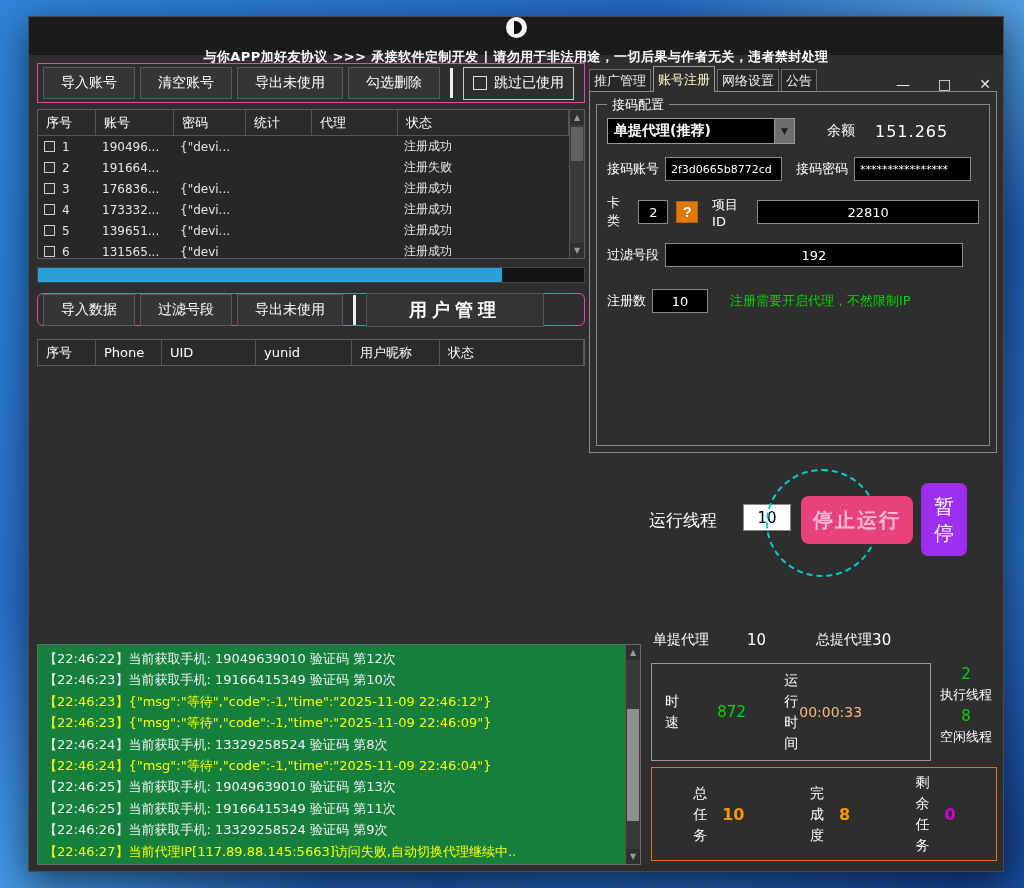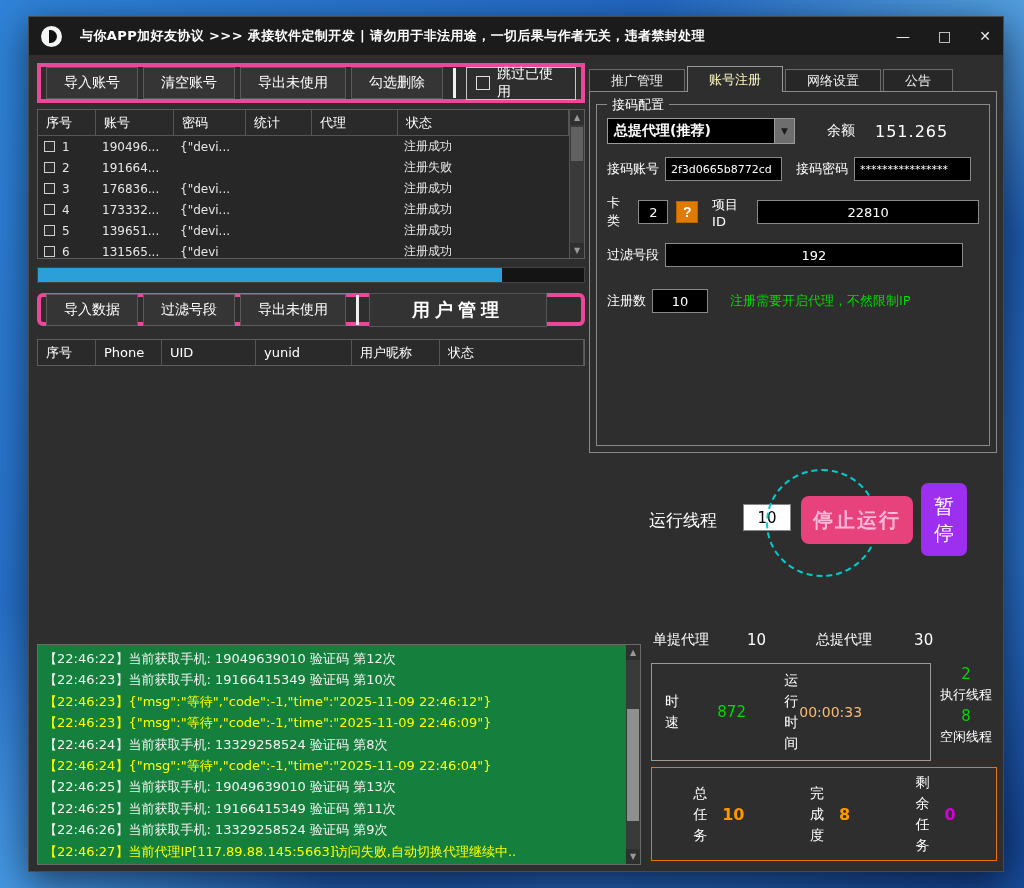--- a/index.html
+++ b/index.html
@@ -11,30 +11,30 @@
       radial-gradient(800px 700px at -10% 110%, #55aef0 0%, rgba(85,174,240,0) 55%),
       radial-gradient(700px 500px at 95% 95%, #123f8c 0%, rgba(18,63,140,0) 60%),
       linear-gradient(128deg, #2f83d8 0%, #2368c2 38%, #1c55a8 66%, #2e7bd0 100%);
     position:relative;
   }
   .window { position:absolute; left:28px; top:16px; width:976px; height:856px;
     background:#2e2e2e; border:1px solid #4a4a4a; box-shadow:0 10px 34px rgba(0,0,0,.55); }
 
   
   .titlebar { position:absolute; inset:0 0 auto 0; height:38px; background:#1b1b1b;
-    display:flex; align-items:center; padding:0 12px; gap:18px; }
+    display:flex; align-items:center; padding:0 12px; gap:10px;flex-direction:column; }
   .app-icon { width:21px; height:21px; border-radius:50%; background:#f5f5f5; position:relative; flex:none; }
   .app-icon::after { content:""; position:absolute; left:8px; top:4px; width:8px; height:13px;
     background:#101010; border-radius:0 8px 8px 0; }
   .title { color:#fff; font-size:13px; font-weight:bold; letter-spacing:.4px; white-space:nowrap; }
   .win-controls { margin-left:auto; display:flex; align-items:center; gap:28px; color:#e8e8e8; font-size:14px; }
 
   
   .toolbar { position:absolute; display:flex; align-items:center; background:#2e2e2e;
-    border:4px solid #ec4899; padding:2px 5px; }
+    border:1px solid #ec4899; padding:2px 5px; }
   #toolbar1 { left:8px; top:46px; width:548px; height:40px; }
   #toolbar2 { left:8px; top:276px; width:548px; height:33px;border-radius:6px; }
   .btns { display:flex; align-items:center; gap:5px; height:100%; }
   .tbtn { background:#353535; border:1px solid #5a5a5a; color:#fff; font-size:14px; height:32px;
     padding:0 17px; font-family:inherit; white-space:nowrap; }
   .vsep { width:3px; height:30px; background:#f0f0f0; margin:0 10px; flex:none; }
   .skip { display:flex; align-items:center; gap:7px; border:1px solid #c8c8c8; height:33px;
     padding:0 9px; color:#fff; font-size:14px; }
   .cbx { width:14px; height:14px; border:1px solid #e0e0e0; background:#2e2e2e; flex:none; }
   .user-manage { background:#333; border:1px solid #555; color:#fff; font-size:18px; font-weight:bold;
@@ -75,21 +75,21 @@
   .log { position:absolute; left:8px; top:627px; width:604px; height:221px;
     background:#15803d; border:1px solid #6a6a6a; display:flex; }
   .log-lines { flex:1; padding:3px 6px; overflow:hidden; }
   .log-line { font-size:13px; line-height:21.4px; white-space:nowrap; overflow:hidden; }
   .c-white { color:#f2f2f2; }
   .c-yellow { color:#ffff00; }
   .log .sb-thumb { top:auto; bottom:28px; height:112px; background:#8f8f8f; }
 
   
   .tabs { position:absolute; left:560px; top:49px; display:flex; align-items:flex-end; height:26px; }
-  .tab { height:23px; line-height:22px; padding:0 21px; font-size:13px; background:#272727;
+  .tab { height:23px; line-height:22px; padding:0 4px; font-size:13px; background:#272727;
     border:1px solid #6a6a6a; color:#efefef; margin-right:2px; white-space:nowrap; }
   .tab.c-active { height:26px; line-height:25px; background:#2e2e2e; border-color:#999;
     border-bottom:none; color:#fef9c3; position:relative; z-index:2; }
   .tabpanel { position:absolute; left:560px; top:74px; width:408px; height:362px;
     border:1px solid #8a8a8a; background:#2e2e2e; }
   .groupbox { position:absolute; inset:12px 6px 6px 6px; border:1px solid #8a8a8a; }
   .legend { position:absolute; top:-9px; left:10px; background:#2e2e2e; padding:0 5px;
     font-size:13px; color:#fff; }
   .cfg-row { display:flex; align-items:center; margin:13px 10px 0; gap:6px; color:#fff; font-size:13px; }
   .inp { background:#000; border:1px solid #8a8a8a; color:#fff; height:24px; font-size:13px;
@@ -127,21 +127,21 @@
   
   .status-bar { position:absolute; left:560px; top:582px; width:408px; height:23px; background:#7b2f9b;
     color:#fff; font-size:13px; font-weight:bold; display:flex; align-items:center; }
   .status-bar .acc { margin-left:10px; }
   .status-bar .exp { margin-left:178px; }
 
   
   .proxy-row { position:absolute; left:624px; top:614px; color:#fff; font-size:14px;
     display:flex; align-items:center; }
   .proxy-row .pv { font-size:15px; margin:0 50px 0 38px; }
-  .proxy-row .pv2 { font-size:15px; margin-left:42px; }
+  .proxy-row .pv2 { font-size:15px; }
   .box1 { position:absolute; left:622px; top:646px; width:280px; height:98px;
     border:1px solid #9a9a9a; display:flex; align-items:center; padding:0 12px; }
   .vtext { width:16px; word-break:break-all; line-height:1.5; text-align:center;
     font-size:14px; color:#fff; flex:none; }
   .speed-val { color:#00d800; font-size:15px; flex:1; text-align:center; }
   .time-val { color:#fdba74; font-size:14px; flex:1.15; text-align:left; }
   .threads-col { position:absolute; left:908px; top:648px; width:58px; display:flex;
     flex-direction:column; align-items:center; gap:3px; }
   .threads-col .tv { color:#00d800; font-size:15px; }
   .threads-col .tl { color:#fff; font-size:13px; white-space:nowrap; }
@@ -331,21 +331,21 @@
       <div class="tab c-inactive">网络设置</div>
       <div class="tab c-inactive">公告</div>
     </div>
 
   <div class="tabpanel">
     <div class="groupbox">
       <span class="legend">接码配置</span>
 
       <div class="cfg-row">
         <div class="dropdown">
-          <span class="dd-text">总提代理(推荐)</span>
+          <span class="dd-text">单提代理(推荐)</span>
           <span class="dd-arrow">▼</span>
         </div>
         <span class="balance-label">余额</span>
         <span class="balance">151.265</span>
       </div>
 
       <div class="cfg-row">
         <span>接码账号</span>
         <input class="inp acc-inp" value="2f3d0665b8772cd" style="">
         <span class="plabel">接码密码</span>

